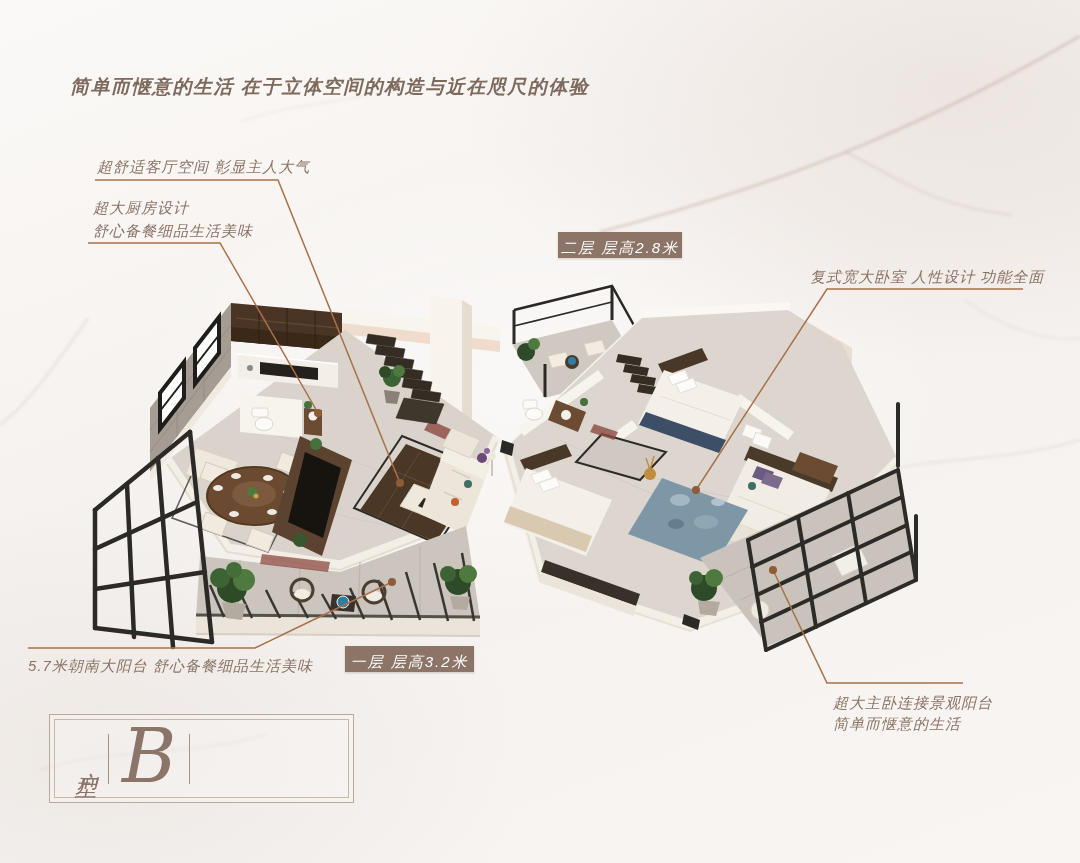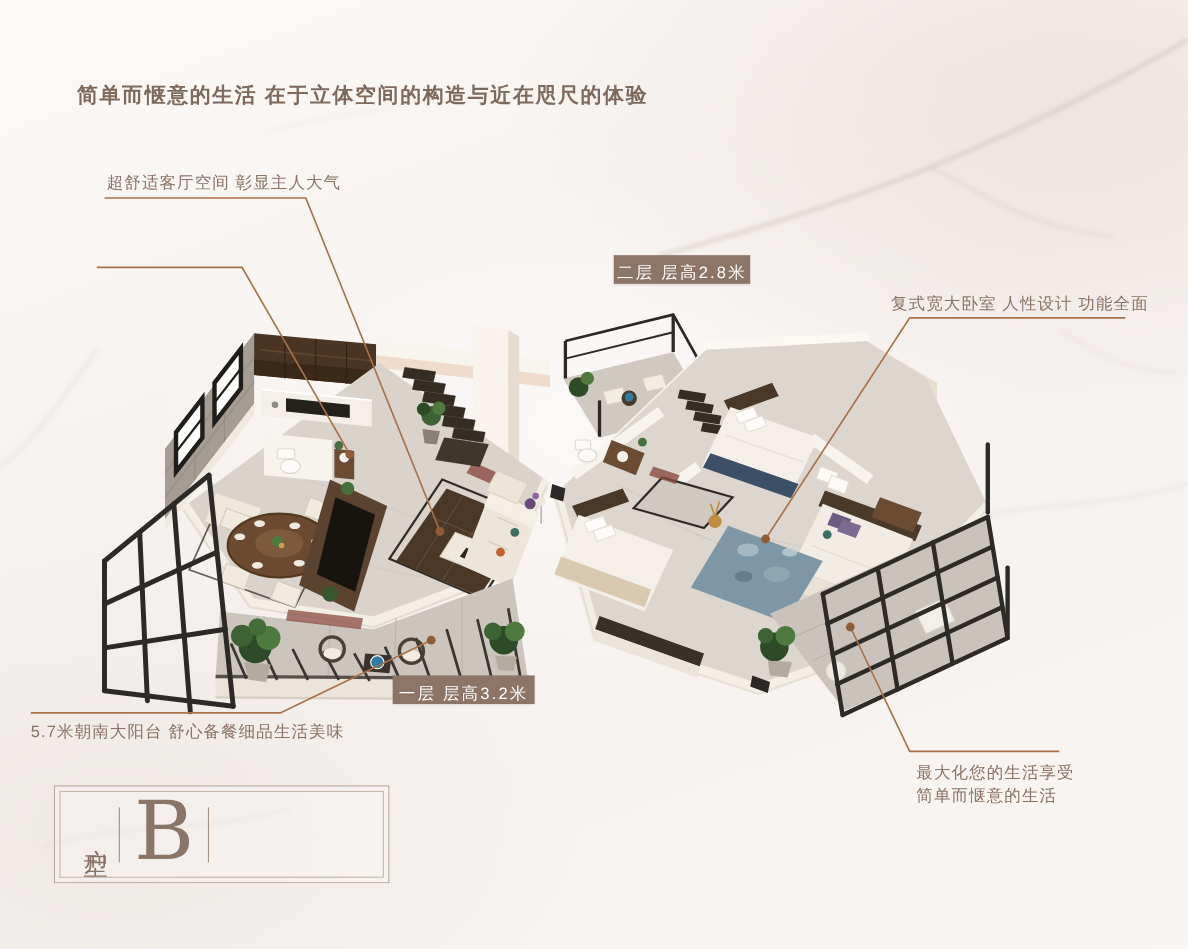--- a/index.html
+++ b/index.html
@@ -7,20 +7,21 @@
     width:1080px;height:863px;overflow:hidden;
     font-family:"Liberation Sans",sans-serif;
   }
   .stage{
     position:relative;width:1080px;height:863px;
     background:
       radial-gradient(900px 500px at 88% 10%, rgba(196,172,160,0.20), rgba(196,172,160,0) 55%),
       radial-gradient(700px 420px at 10% 88%, rgba(190,175,165,0.14), rgba(190,175,165,0) 60%),
       radial-gradient(600px 340px at 50% 45%, rgba(255,255,255,0.55), rgba(255,255,255,0) 70%),
       linear-gradient(160deg,#fbf9f7 0%,#f5f1ee 45%,#f8f5f2 100%);
+    font-style: italic;
   }
   svg.scene{position:absolute;left:0;top:0;}
   .headline{
     position:absolute;left:70px;top:74px;
     font-size:19px;font-weight:bold;letter-spacing:1.5px;
     color:#7d6a5d;white-space:nowrap;
   }
   .callout{
     position:absolute;color:#8a7265;font-size:15px;
     letter-spacing:1px;white-space:nowrap;line-height:22px;
@@ -428,39 +429,43 @@
     </g>
   </g>
 </svg>
 
   <div class="headline">简单而惬意的生活  在于立体空间的构造与近在咫尺的体验</div>
 
   <div class="callout" style="left:97px;top:156px;text-align:center;">
     <span>超舒适客厅空间  彰显主人大气</span>
   </div>
 
+  <div class="callout" style="left:93px;top:196px;line-height:23px;">
+    <div>超大厨房设计</div>
+    <div>舒心备餐细品生活美味</div>
+  </div>
 
   <div class="callout" style="left:810px;top:266px;">
     <span>复式宽大卧室  人性设计  功能全面</span>
   </div>
 
   <div class="callout" style="left:28px;top:655px;">
     <span>5.7米朝南大阳台  舒心备餐细品生活美味</span>
   </div>
 
   <div class="callout" style="left:833px;top:692px;line-height:21px;">
-    <div>最大化您的生活享受</div>
+    <div>超大主卧连接景观阳台</div>
     <div>简单而惬意的生活</div>
   </div>
 
   <div class="badge" style="left:558px;top:232px;width:124px;height:26px;">
     <span>二层 层高2.8米</span>
   </div>
 
-  <div class="badge" style="left:345px;top:614px;width:129px;height:26px;margin-left:12px;">
+  <div class="badge" style="left:345px;top:646px;width:129px;height:26px;">
     <span>一层 层高3.2米</span>
   </div>
 
   <div class="unit-card">
     <div class="unit-card-inner">
       <span class="unit-type-vertical">户型</span>
       <span class="unit-divider"></span>
       <span class="unit-letter">B</span>
       <span class="unit-divider"></span>
     </div>

